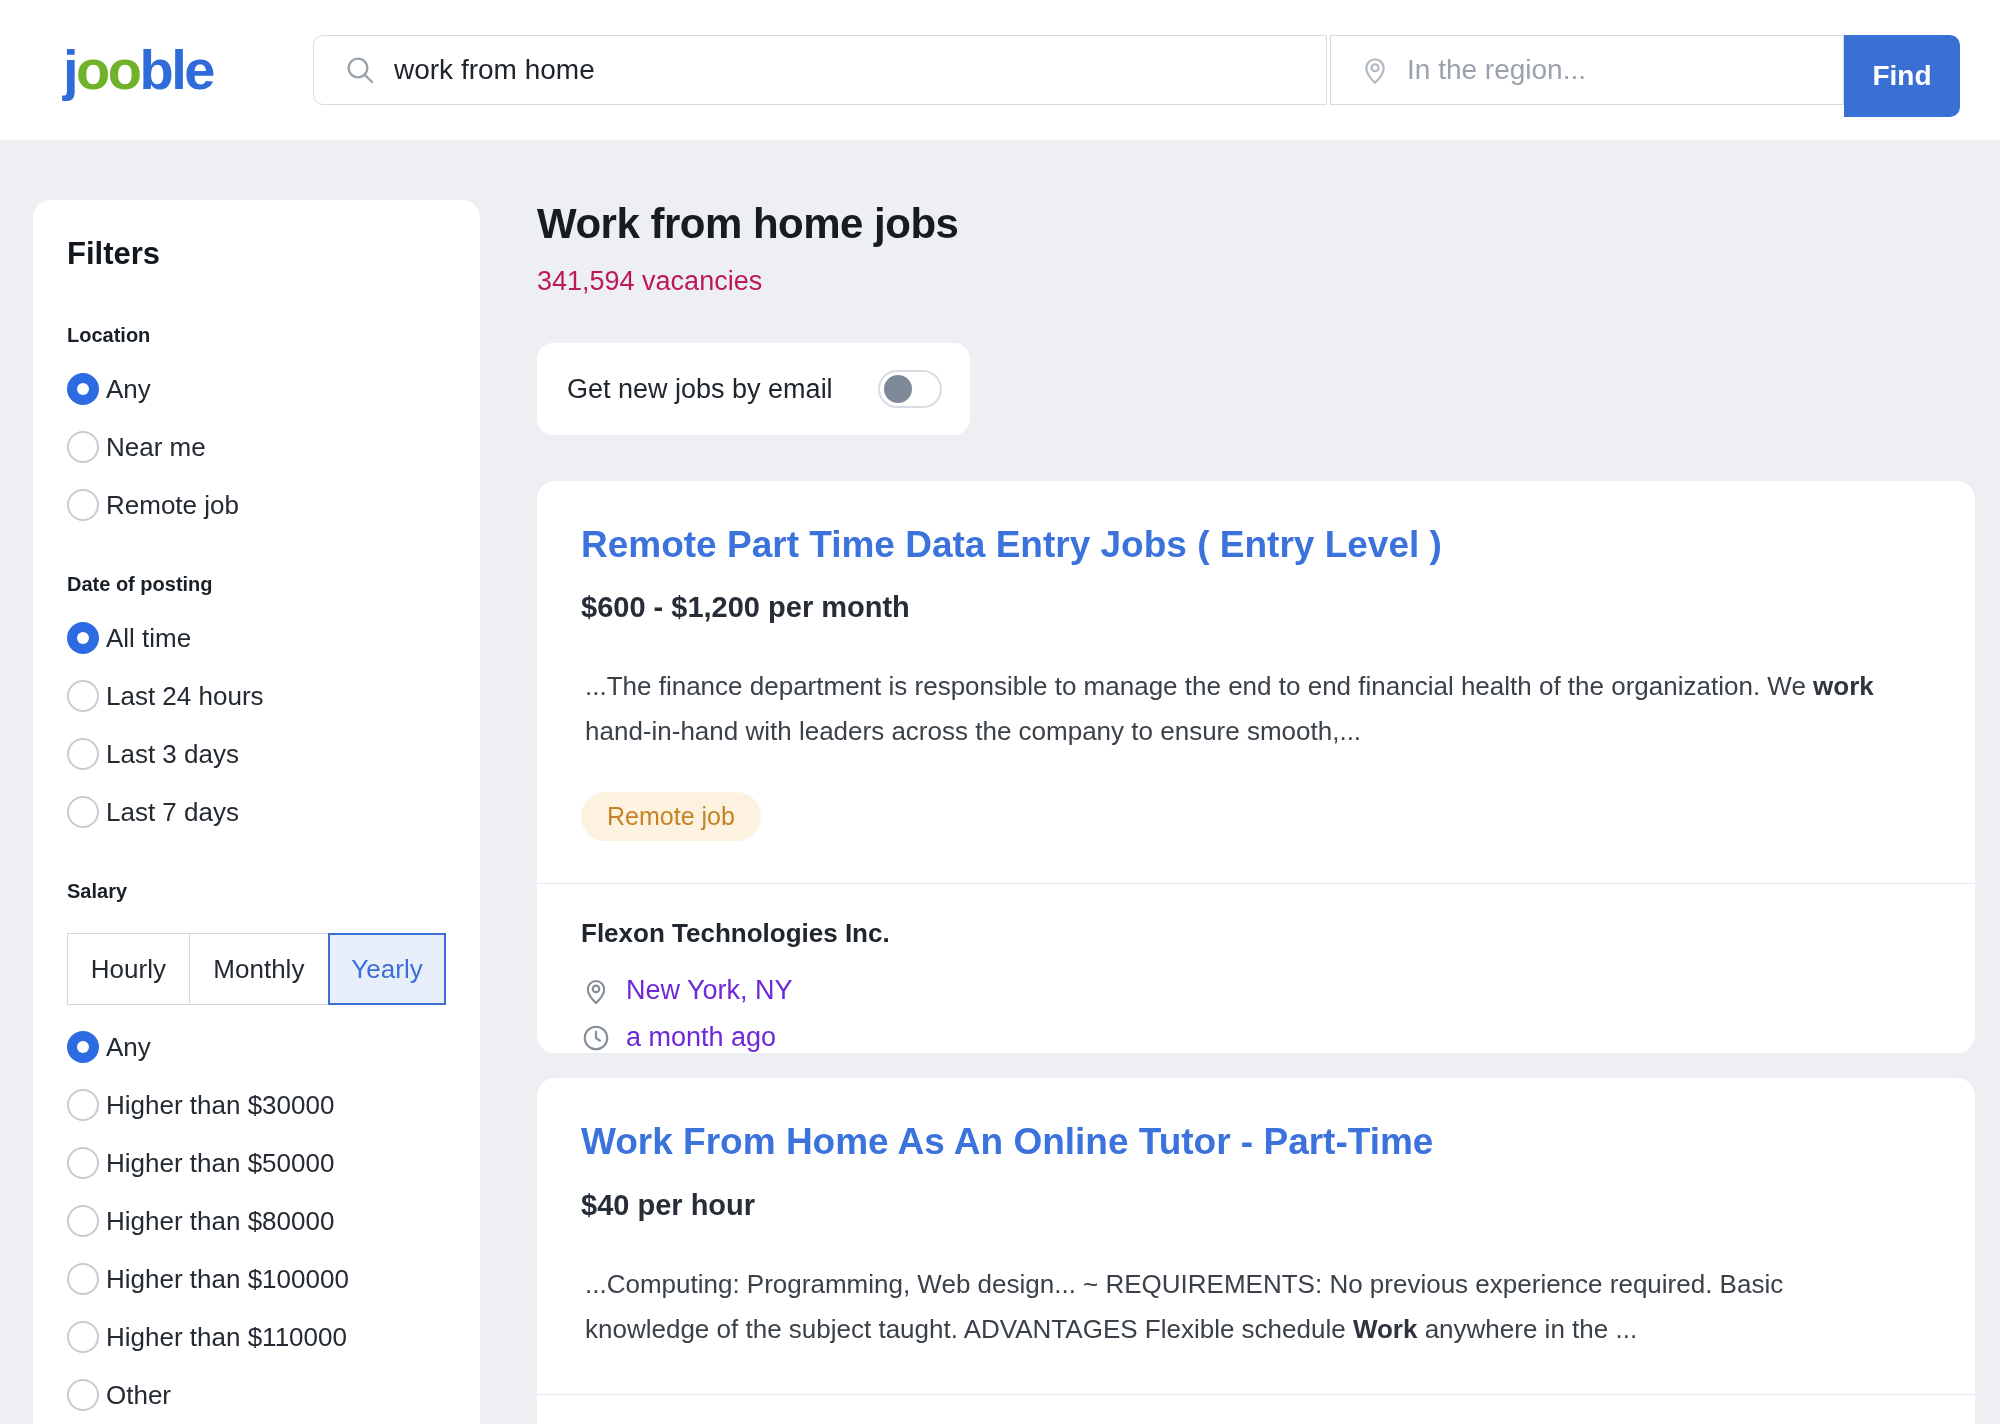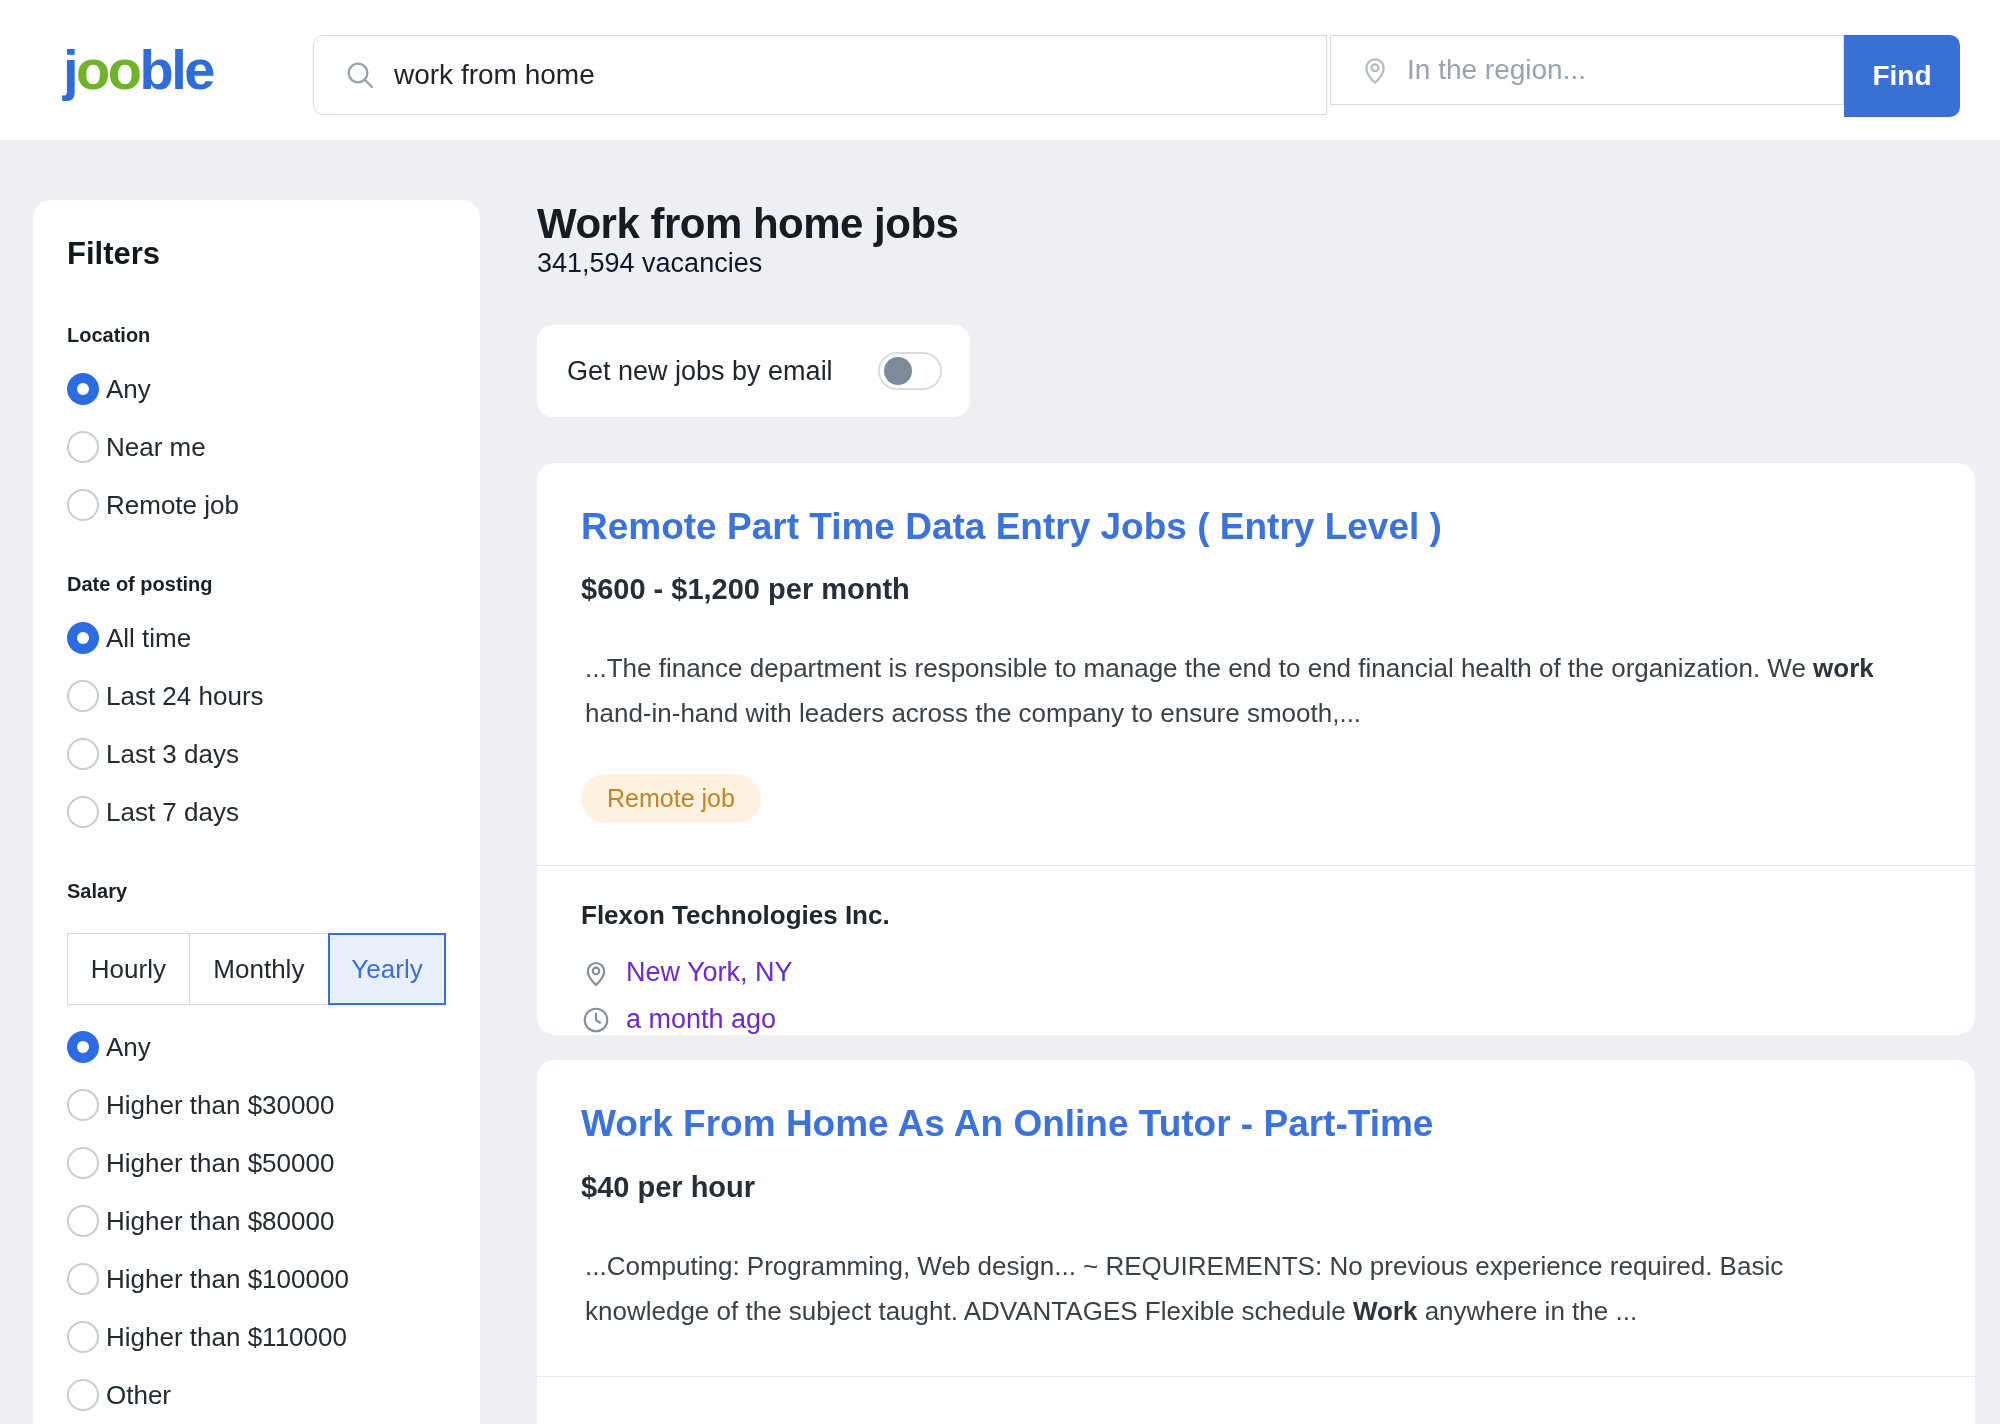--- a/index.html
+++ b/index.html
@@ -18,21 +18,21 @@
   .logo {
     margin-left: 63px; width: 190px;
     font-size: 56px; font-weight: 800; letter-spacing: -2.5px;
     cursor: pointer; user-select: none; line-height: 1;
   }
   .logo .lg-blue { color: #2f6cd9; }
   .logo .lg-green { color: #70b32b; }
 
   .search-group { display: flex; margin-left: 60px; height: 70px; }
   .search-field {
-    width: 1014px; height: 80px; background: #fff;
+    width: 1014px; height: 70px; background: #fff;
     border: 1px solid #d7dbe0; border-radius: 10px 0 0 10px;
     display: flex; align-items: center; padding: 0 24px 0 30px;
   }
   .search-field input, .region-field input {
     border: none; outline: none; width: 100%;
     font-family: inherit; font-size: 28px; color: #20252c; background: transparent;
   }
   .region-field input::placeholder { color: #9aa2ad; opacity: 1; }
   .region-field {
     width: 514px; height: 70px; background: #fff; margin-left: 3px;
@@ -81,21 +81,21 @@
   .tab-hourly { width: 127px; }
   .tab-monthly { width: 145px; }
   .tab-yearly { width: 122px; }
   .tab.selected {
     border: 2px solid #3b6fd8; background: #e9eefb; color: #3b6fd8; z-index: 1;
   }
 
   
   .main { position: absolute; left: 537px; top: 200px; width: 1438px; }
   .page-title { font-size: 42px; font-weight: 700; color: #171c23; letter-spacing: -0.5px; }
-  .vacancies { font-size: 27px; color: #0f172a; }
+  .vacancies { font-size: 27px; color: #be185d; margin-top: 18px; }
 
   .email-pill {
     margin-top: 46px; width: 433px; height: 92px; background: #fff;
     border-radius: 16px; display: flex; align-items: center;
     justify-content: space-between; padding: 0 28px 0 30px;
   }
   .email-label { font-size: 27px; color: #20262e; }
   .toggle {
     width: 64px; height: 38px; border: 2px solid #d8dce2; border-radius: 20px;
     background: #fff; position: relative; cursor: pointer; flex: 0 0 auto;

